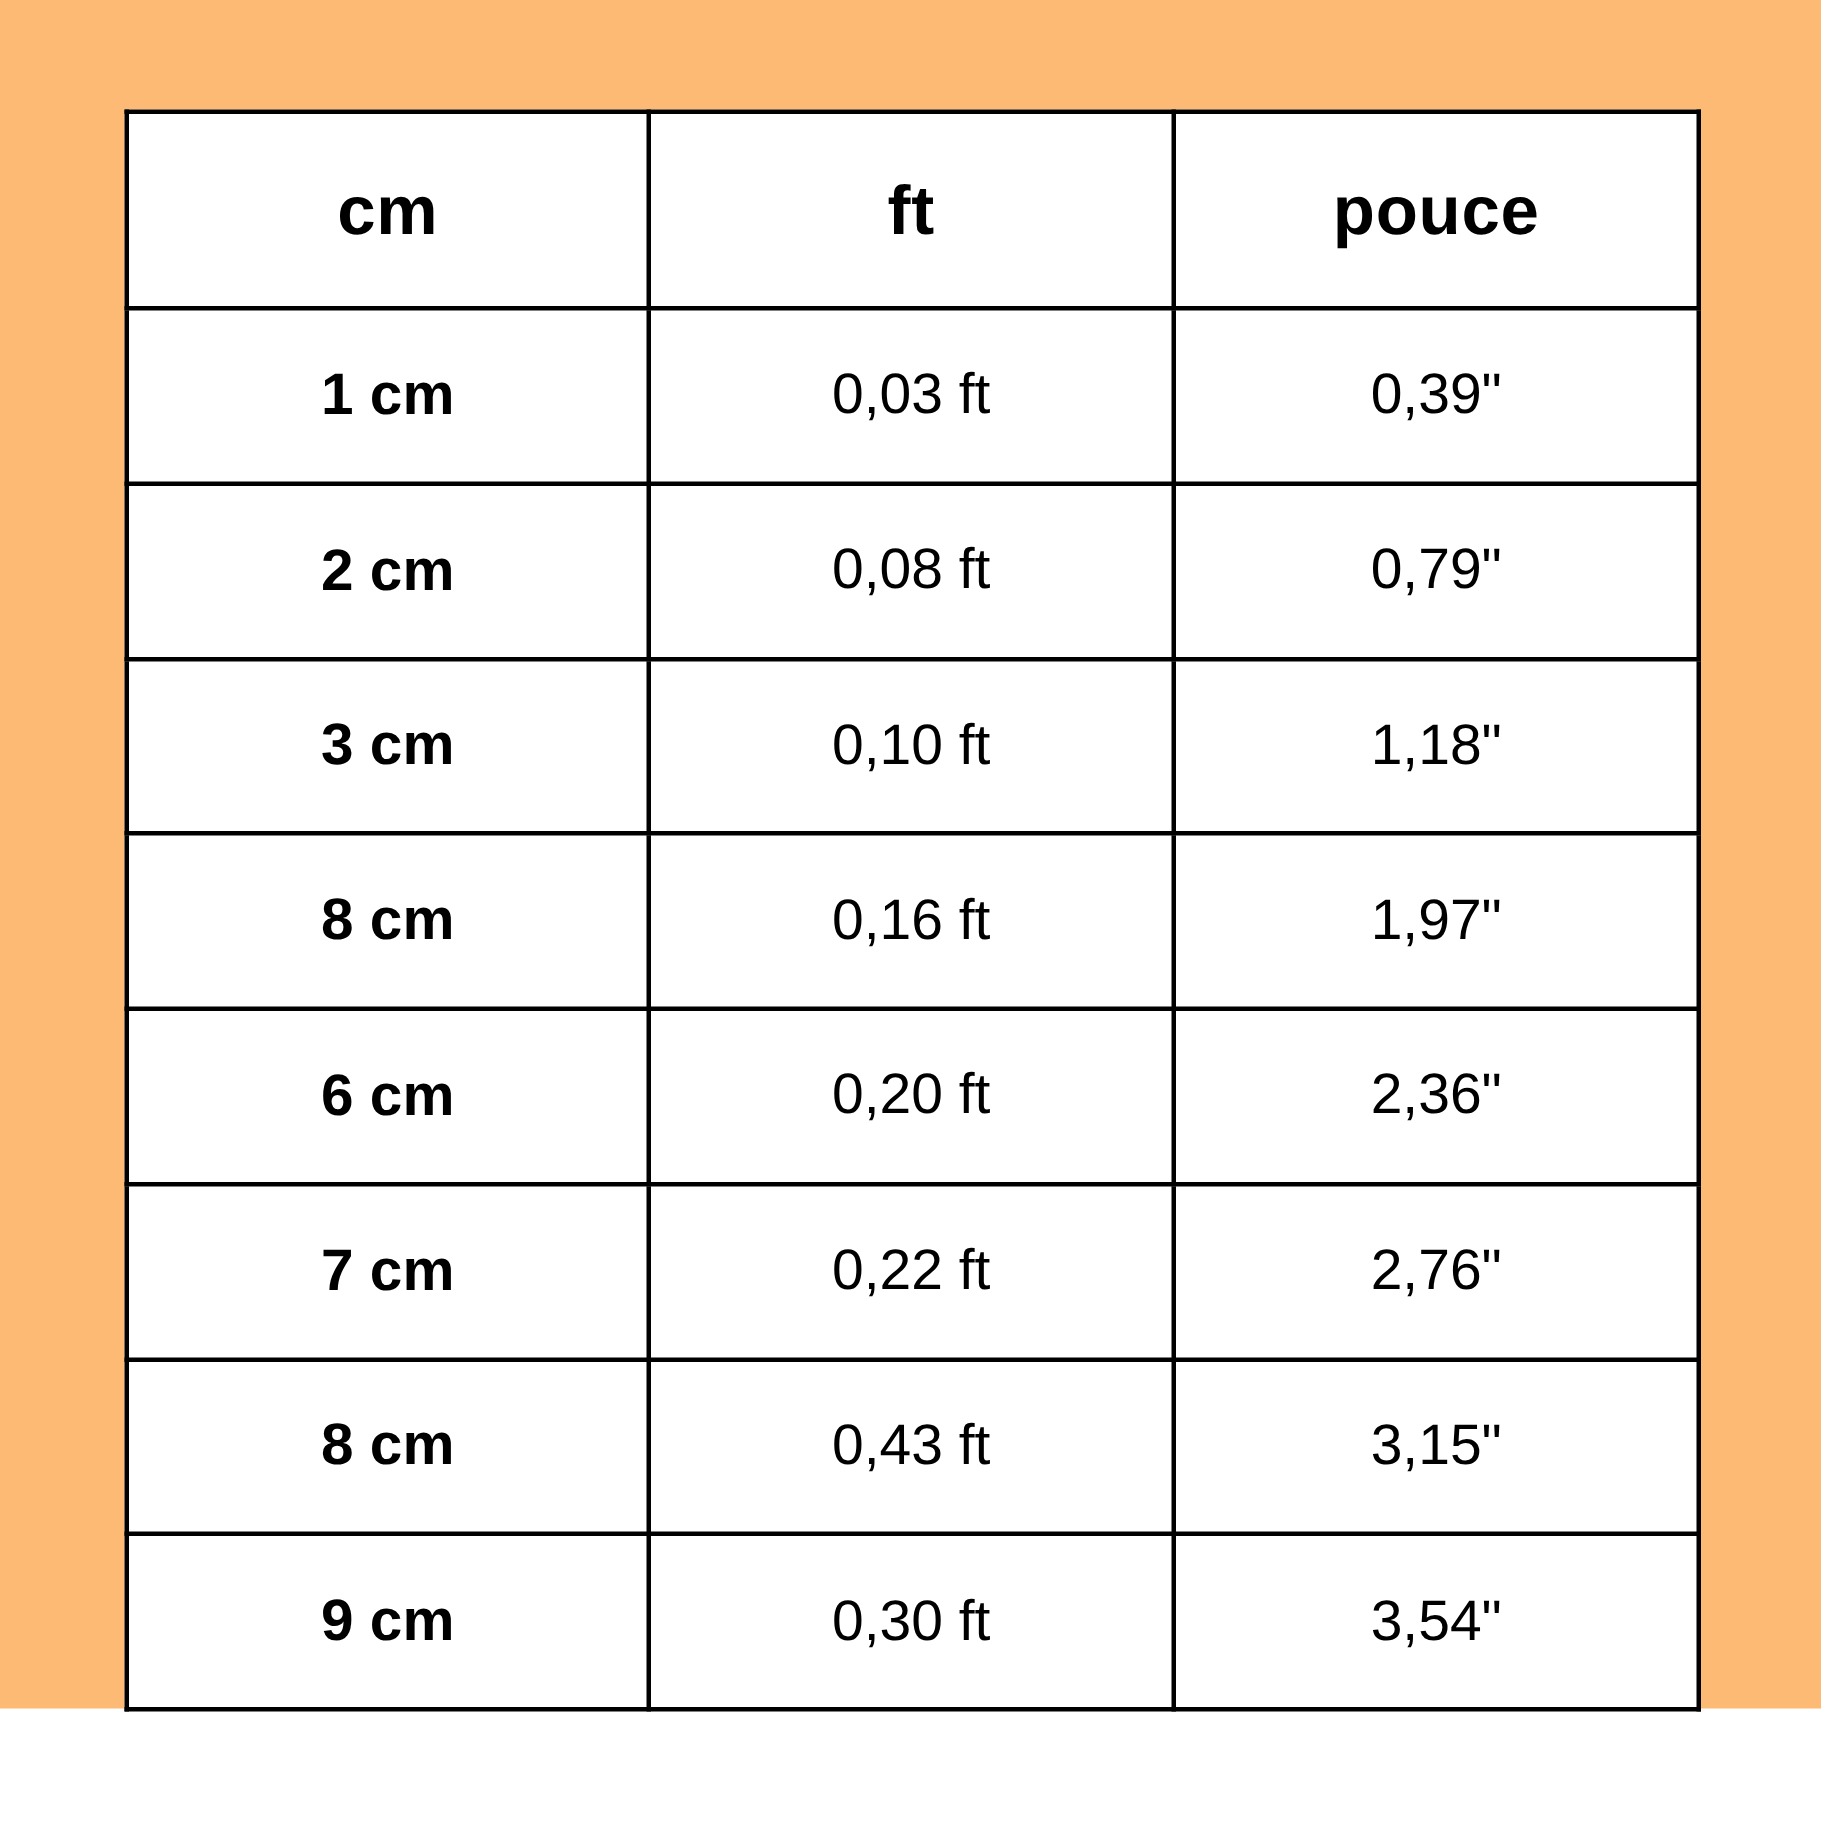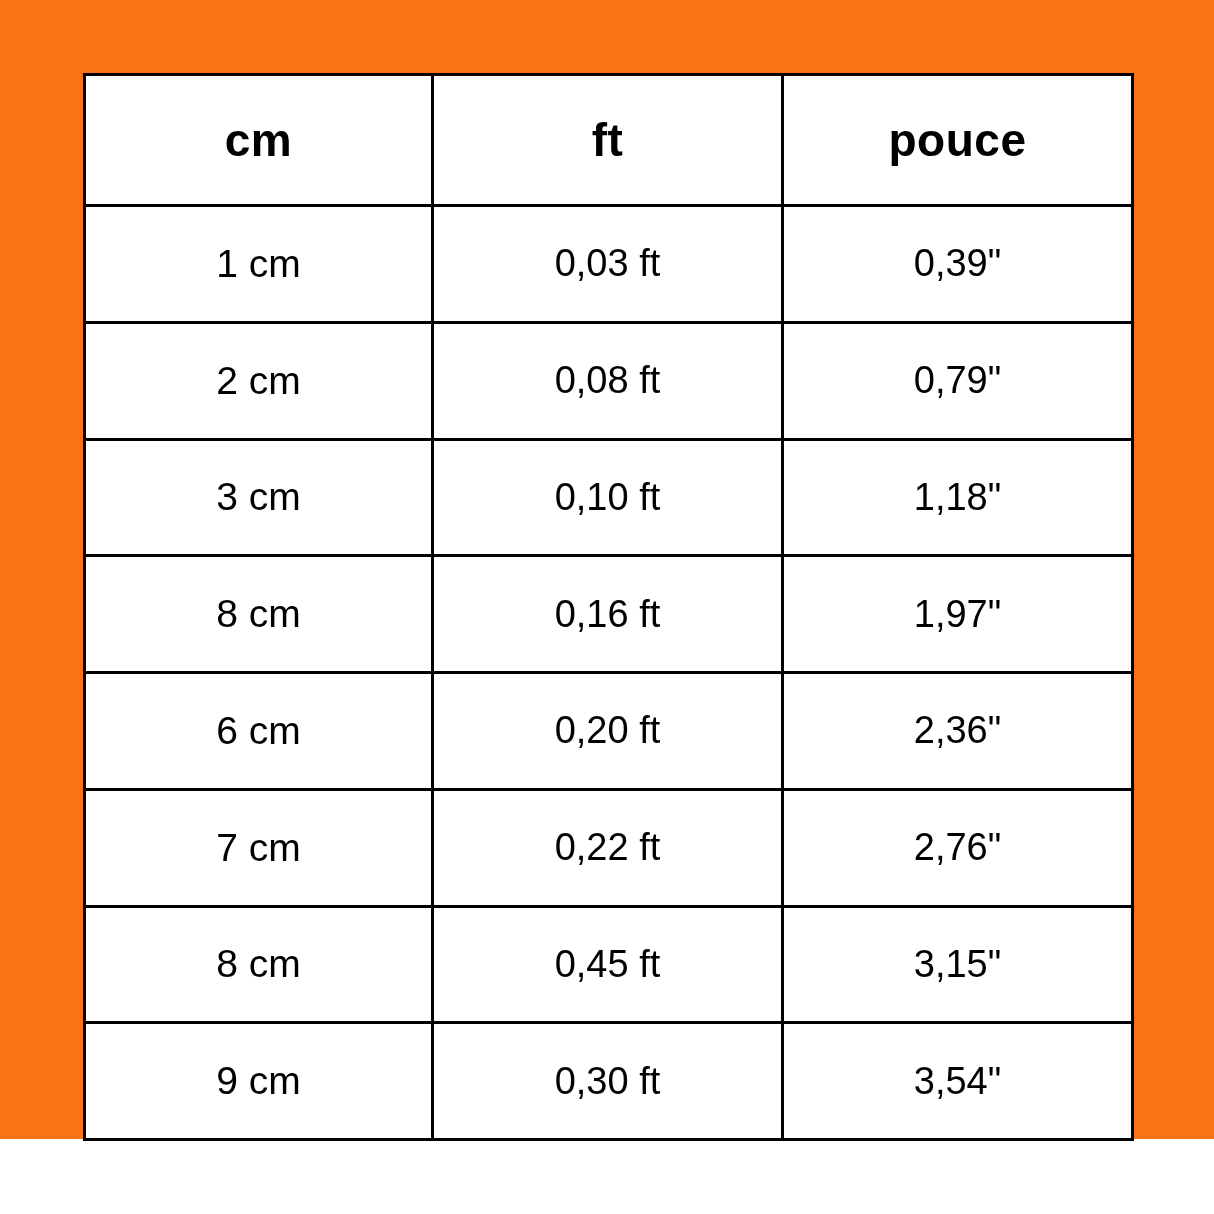--- a/index.html
+++ b/index.html
@@ -11,21 +11,21 @@
     width: 1214px;
     height: 1214px;
     font-family: "Liberation Sans", sans-serif;
     color: #000000;
     overflow: hidden;
   }
   .sheet {
     width: 1214px;
     height: 1139px;
     position: relative;
-    background: #f97316;
+    background: #fdba74;
   }
   .table-wrap {
     position: absolute;
     left: 83px;
     top: 73px;
     width: 1048px;
     height: 1068px;
   }
   table.conv {
     border-collapse: collapse;
@@ -52,21 +52,21 @@
     letter-spacing: 0.5px;
   }
   table.conv tbody tr {
     height: 94px;
   }
   table.conv td {
     font-size: 38px;
     font-weight: normal;
   }
   table.conv td.unit {
-    font-weight: normal;
+    font-weight: bold;
     font-size: 39px;
   }
 </style>
 </head>
 <body>
 
 <div class="sheet">
   <div class="table-wrap">
     <table class="conv">
       <colgroup>
@@ -107,21 +107,21 @@
           <td>0,20 ft</td>
           <td>2,36"</td>
         </tr>
         <tr>
           <td class="unit">7 cm</td>
           <td>0,22 ft</td>
           <td>2,76"</td>
         </tr>
         <tr>
           <td class="unit">8 cm</td>
-          <td>0,45 ft</td>
+          <td>0,43 ft</td>
           <td>3,15"</td>
         </tr>
         <tr>
           <td class="unit">9 cm</td>
           <td>0,30 ft</td>
           <td>3,54"</td>
         </tr>
       </tbody>
     </table>
   </div>

